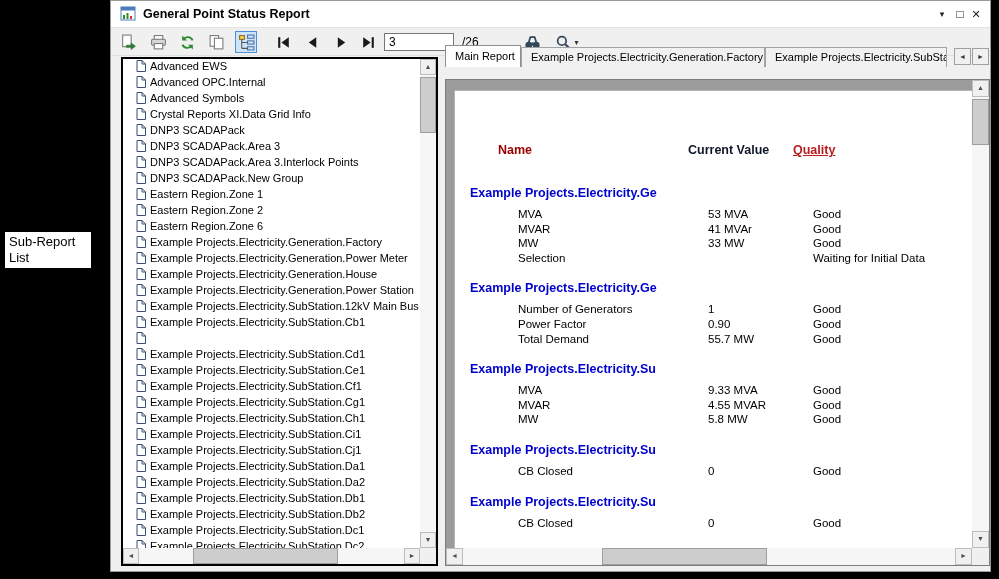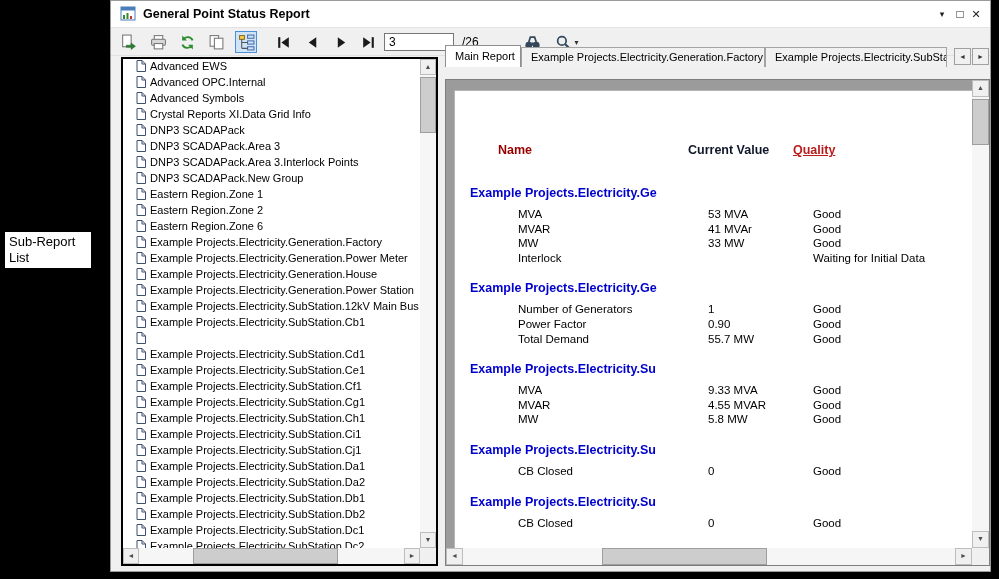--- a/index.html
+++ b/index.html
@@ -470,21 +470,21 @@
               <span class="col-name">MVAR</span>
               <span class="col-value">41 MVAr</span>
               <span class="col-quality">Good</span>
             </div>
             <div class="rrow">
               <span class="col-name">MW</span>
               <span class="col-value">33 MW</span>
               <span class="col-quality">Good</span>
             </div>
             <div class="rrow">
-              <span class="col-name">Interlock</span>
+              <span class="col-name">Selection</span>
               <span class="col-value"></span>
               <span class="col-quality">Waiting for Initial Data</span>
             </div>
           </div>
           <div class="section">
             <div class="sec-heading">
               <span style="color: rgb(0, 0, 205);">Example Projects.Electricity.Ge</span>
             </div>
             <div class="rrow">
               <span class="col-name">Number of Generators</span>

